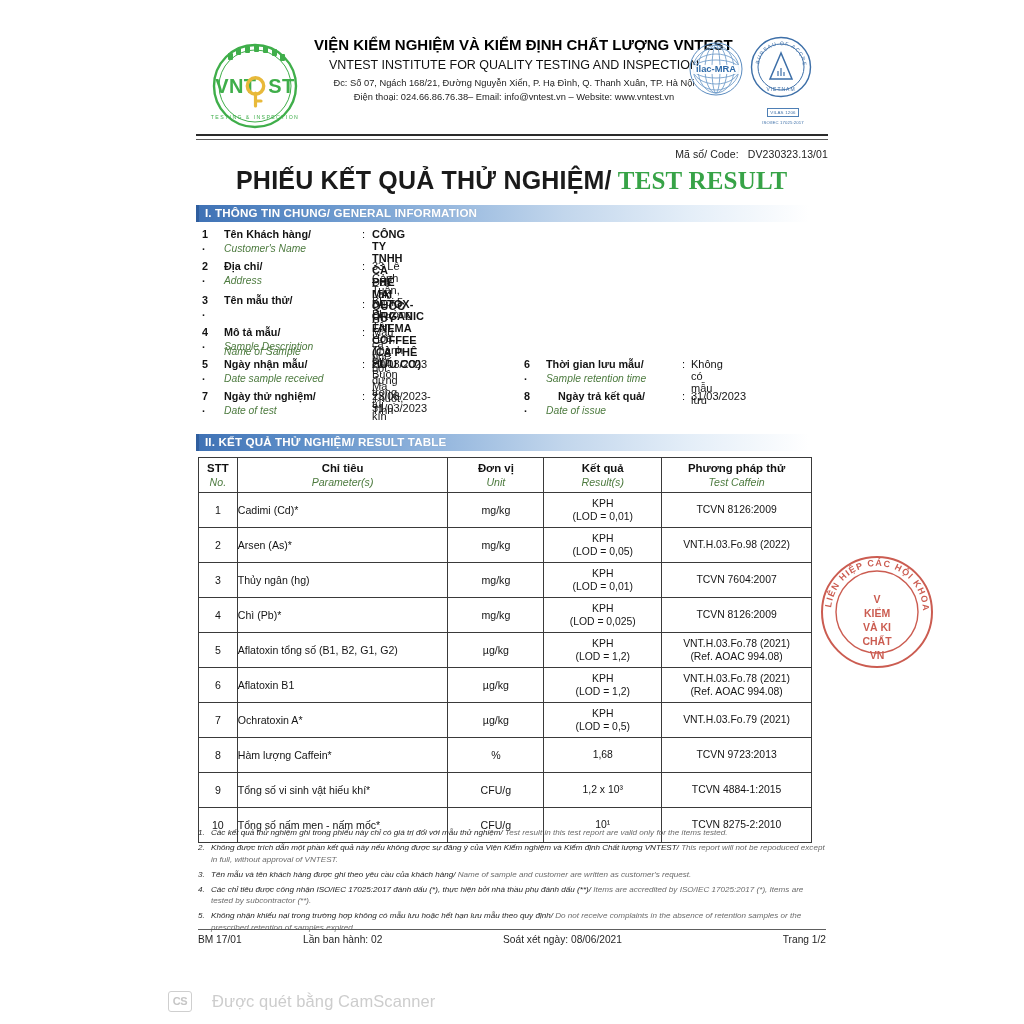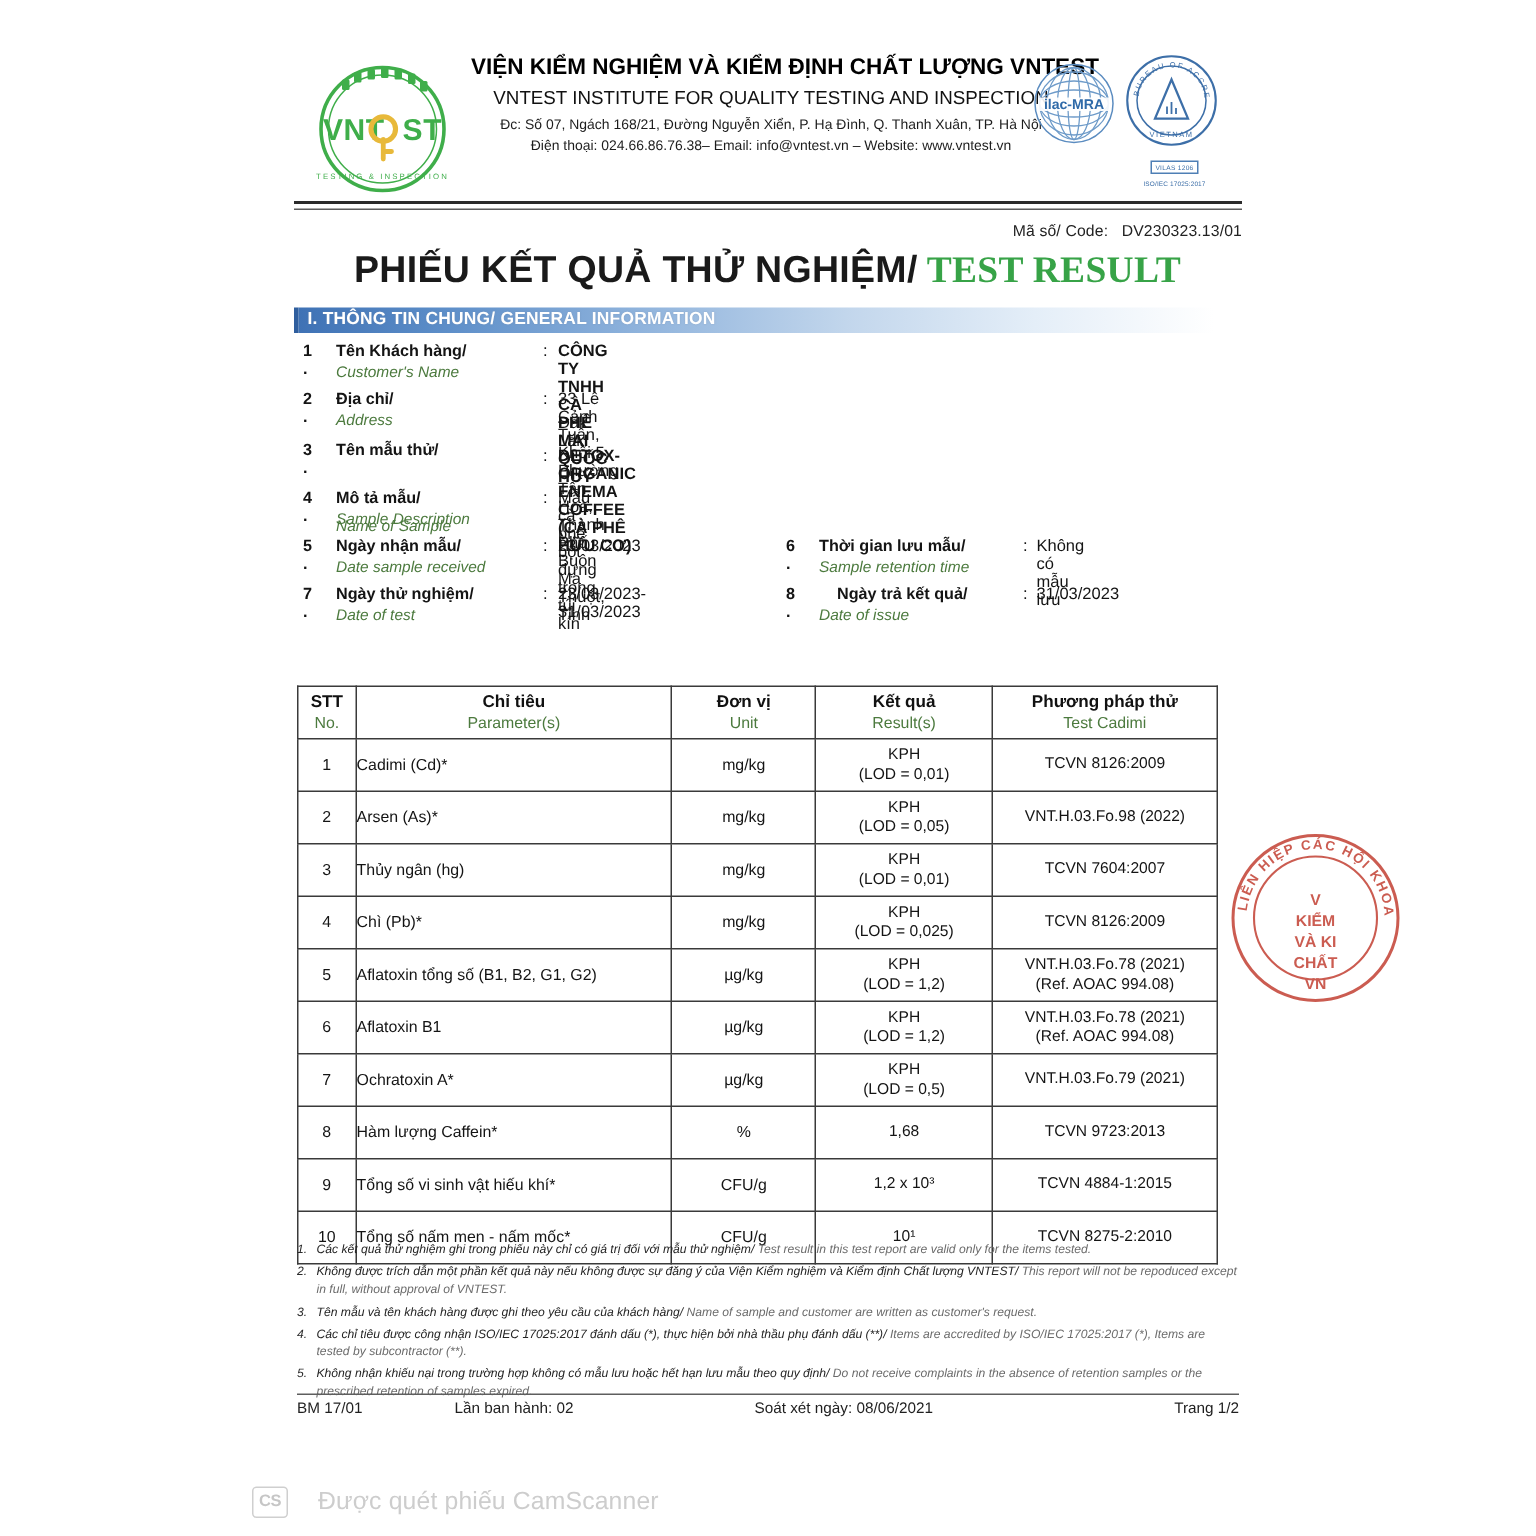--- a/index.html
+++ b/index.html
@@ -239,20 +239,21 @@
   }
   .th-vi {
     display: block;
     font-weight: bold;
     font-size: 11.4px;
     color: #111;
     line-height: 14px;
   }
   .th-en {
     display: block;
+    font-style: italic;
     font-size: 10.6px;
     color: #4c7a3e;
     line-height: 14px;
   }
   .col-no    { width: 38px; }
   .col-param { width: 212px; }
   .col-unit  { width: 96px; }
   .col-res   { width: 118px; }
   .col-meth  { width: 150px; }
 
@@ -504,20 +505,23 @@
 
     <div class="irow">
       <div class="inum" style="left:328px;top:162px;">8 .</div>
       <div class="ilab-vi" style="left:350px;top:162px;padding-left:12px;">Ngày trả kết quả/</div>
       <div class="ilab-en" style="left:350px;top:177px;">Date of issue</div>
       <div class="colon" style="left:486px;top:162px;">:</div>
       <div class="ival" style="left:495px;top:162px;">31/03/2023</div>
     </div>
   </div>
 
+  <div class="sect-bar" id="sect-2">
+    <span>II. KẾT QUẢ THỬ NGHIỆM/ RESULT TABLE</span>
+  </div>
 
   <table class="rtable">
     <thead>
       <tr>
         <th class="col-no">
           <span class="th-vi">STT</span>
           <span class="th-en">No.</span>
         </th>
         <th class="col-param">
           <span class="th-vi">Chỉ tiêu</span>
@@ -526,21 +530,21 @@
         <th class="col-unit">
           <span class="th-vi">Đơn vị</span>
           <span class="th-en">Unit</span>
         </th>
         <th class="col-res">
           <span class="th-vi">Kết quả</span>
           <span class="th-en">Result(s)</span>
         </th>
         <th class="col-meth">
           <span class="th-vi">Phương pháp thử</span>
-          <span class="th-en">Test Cadimi</span>
+          <span class="th-en">Test Caffein</span>
         </th>
       </tr>
     </thead>
     <tbody>
       <tr>
         <td class="td-no">1</td>
         <td class="td-param">Cadimi (Cd)*</td>
         <td class="td-unit">mg/kg</td>
         <td class="td-res">
           <span class="res-main">KPH</span>
@@ -708,16 +712,16 @@
   <div class="foot-rule"></div>
   <div class="footer">
     <span class="f1">BM 17/01</span>
     <span class="f2">Lần ban hành: 02</span>
     <span class="f3">Soát xét ngày: 08/06/2021</span>
     <span class="f4">Trang 1/2</span>
   </div>
 
   <div class="cam">
     <div class="cam-badge">CS</div>
-    <div class="cam-text">Được quét phiếu CamScanner</div>
+    <div class="cam-text">Được quét bằng CamScanner</div>
   </div>
 
 </div>
 
 </body></html>

